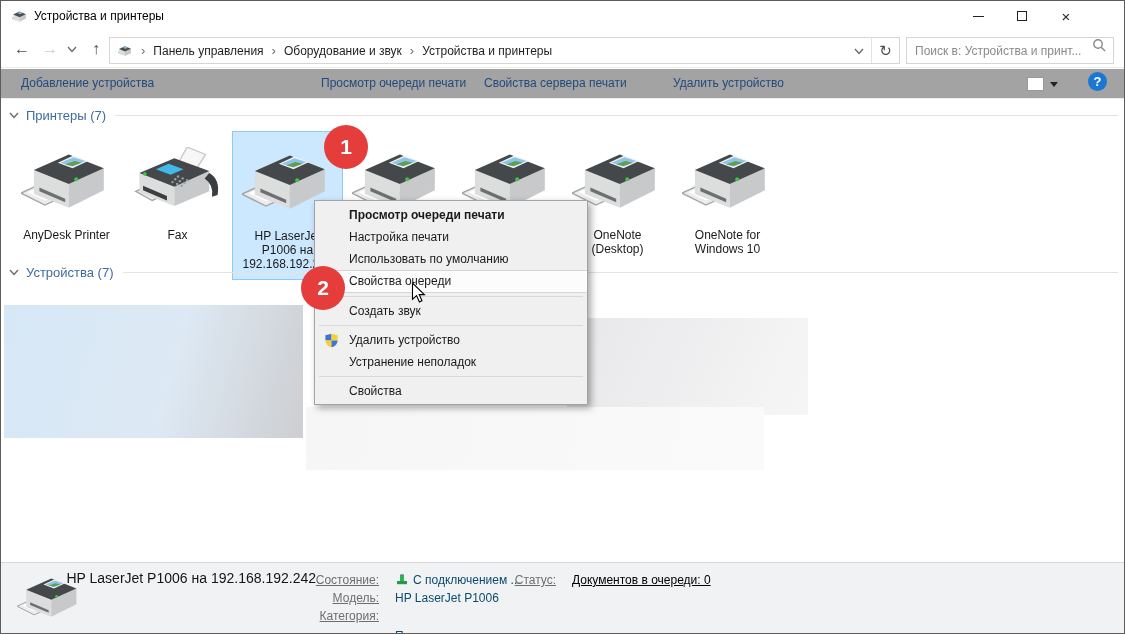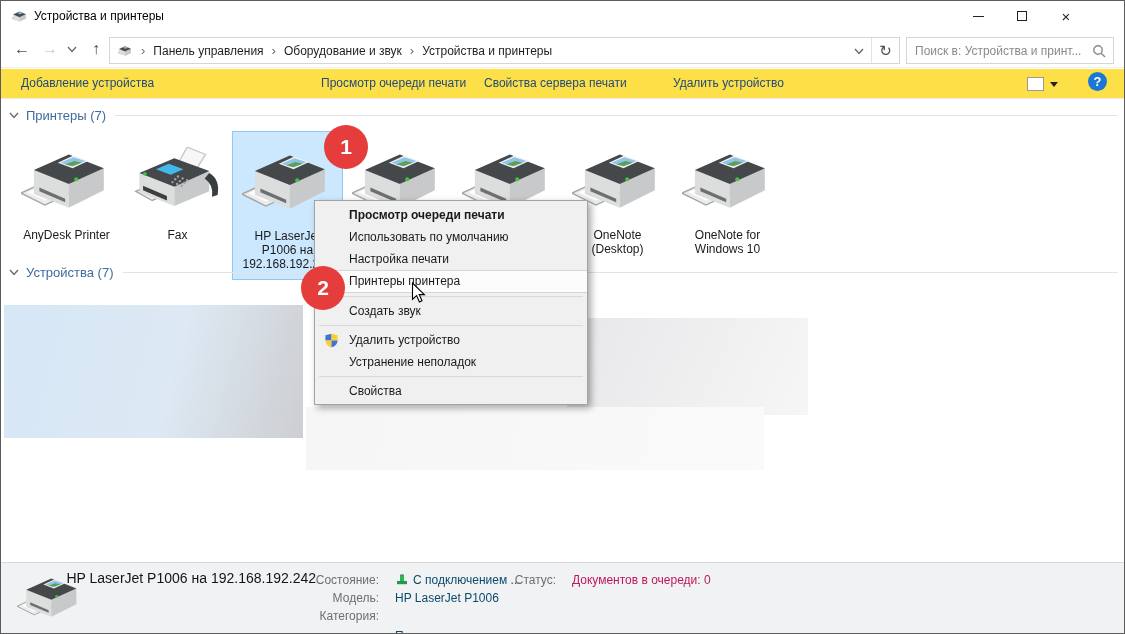--- a/index.html
+++ b/index.html
@@ -22,27 +22,27 @@
   .nb-back{left:8px;} .nb-fwd{left:36px; color:#c8cdd3;} .nb-recent{left:62px; width:18px;} .nb-up{left:82px;}
   .chev-svg { width:10px; height:7px; }
   .addr-box { position:absolute; left:108px; top:5px; width:791px; height:27px; border:1px solid #d6d6d6; background:#fff; display:flex; align-items:center; }
   .ab-icon { width:16px; height:16px; margin-left:7px; flex:0 0 auto; }
   .crumb-sep { color:#6d6d6d; margin:0 8px; font-size:13px; }
   .crumb { color:#1f1f1f; white-space:nowrap; cursor:default;text-align:center; }
   .ab-spacer { flex:1; }
   .ab-chev { width:24px; text-align:center; color:#555; }
   .ab-div { width:1px; height:25px; background:#e3e3e3; }
   .refresh { width:27px; height:25px; border:none; background:transparent; font-size:15px; color:#4f4f4f; }
-  .search-box { position:absolute; left:905px; top:5px; width:208px; height:27px; border:1px solid #d6d6d6; background:#fff; display:flex; align-items:center; }
+  .search-box { position:absolute; left:905px; top:5px; width:208px; height:27px; border:1px solid #d6d6d6; background:#fff; display:flex; }
   .search-box input { flex:1; border:none; outline:none; font-family:inherit; font-size:12px; padding:0 4px 0 8px; color:#333; background:transparent; min-width:0; }
   .search-box input::placeholder { color:#8a8a8a; opacity:1; }
   .mag { width:14px; height:14px; margin-right:7px; flex:0 0 auto; }
 
   
-  .toolbar { position:absolute; left:0; top:68px; width:100%; height:30px; background:#fde047; border-bottom:1px solid #ededed; }
+  .toolbar { position:absolute; left:0; top:68px; width:100%; height:30px; background:#a3a3a3; border-bottom:1px solid #ededed; }
   .tool-item { position:absolute; top:0; height:29px; line-height:29px; color:#234a7d; white-space:nowrap; cursor:default; }
   .ti-0{left:20px;} .ti-1{left:185px;} .ti-2{left:320px;} .ti-3{left:483px;} .ti-4{left:672px;}
   .view-btn { position:absolute; left:1026px; top:5px; width:44px; height:20px; display:flex; align-items:center; gap:6px; border:none; background:transparent; }
   .pic-icon { width:17px; height:14px; border:1px solid #999; background:#fff; padding:1px; }
   .pic-icon .sky { width:100%; height:60%; background:#85b7e2; }
   .pic-icon .land { width:100%; height:40%; background:#3f6b35; }
   .tri-down { width:0; height:0; border-left:4px solid transparent; border-right:4px solid transparent; border-top:5px solid #222; }
   .help-btn { position:absolute; left:1087px; top:71px; width:19px; height:19px; border-radius:50%; background:#1a77d4; color:#fff; font-weight:bold; font-size:13px; border:none; display:flex; align-items:center; justify-content:center; }
 
   
@@ -78,26 +78,26 @@
   .badge-1 { left:323px; top:124px; }
   .badge-2 { left:300px; top:265px; }
 
   
   .cursor { position:absolute; left:410px; top:281px; width:15px; height:21px; z-index:25; }
 
   
   .details { position:absolute; left:0; top:561px; width:100%; height:72px; background:#f0f2f4; border-top:1px solid #d7d7d7; }
   .d-icon { position:absolute; left:16px; top:10px; width:66px; height:52px; }
   .d-name { position:absolute; left:40px; top:7px; width:275px; text-align:right; font-size:14px; color:#151515; white-space:nowrap; }
-  .d-label { position:absolute; width:78px; text-align:right; color:#6e6e6e; }
+  .d-label { position:absolute; width:78px; text-align:right; color:#6e6e6e;text-decoration:underline; }
   .d-val { position:absolute; color:#0c4a6e; white-space:nowrap; }
   .r1 { top:10px; } .r2 { top:28px; } .r3 { top:46px; }
   .lab-col { left:300px; }
   .plug-icon { position:absolute; left:394px; top:11px; width:14px; height:12px; }
-  .d-blue { color:#be185d; }
+  .d-blue { color:#000000;text-decoration:underline; }
 </style>
 </head>
 <body>
 
 <svg width="0" height="0" style="position:absolute">
   <defs>
     <symbol id="printer" viewBox="0 0 100 78">
       <polygon points="0,50 28,37 54,50 26,63" fill="#ececec" stroke="#a5a5a5" stroke-width="1.5"></polygon>
       <polygon points="7,49 28,40 47,49 26,58" fill="#ffffff"></polygon>
       <polygon points="14,25 52,40 52,66 14,51" fill="#dcdddd"></polygon>
@@ -292,23 +292,23 @@
     <span class="sec-label">Устройства (7)</span>
     <span class="sec-line"></span>
   </div>
 
   <div class="blurA"></div>
   <div class="blurB"></div>
   <div class="blurC"></div>
 
   <div class="menu">
     <div class="mi bold">Просмотр очереди печати</div>
+    <div class="mi">Настройка печати</div>
     <div class="mi">Использовать по умолчанию</div>
-    <div class="mi">Настройка печати</div>
-    <div class="mi hovered">Принтеры принтера</div>
+    <div class="mi hovered">Свойства очереди</div>
     <div class="msep"></div>
     <div class="mi">Создать звук</div>
     <div class="msep"></div>
     <div class="mi">
       <svg class="shield">
           <use href="#shield"></use>
         </svg>
       <span>Удалить устройство</span>
     </div>
     <div class="mi">Устранение неполадок</div>

